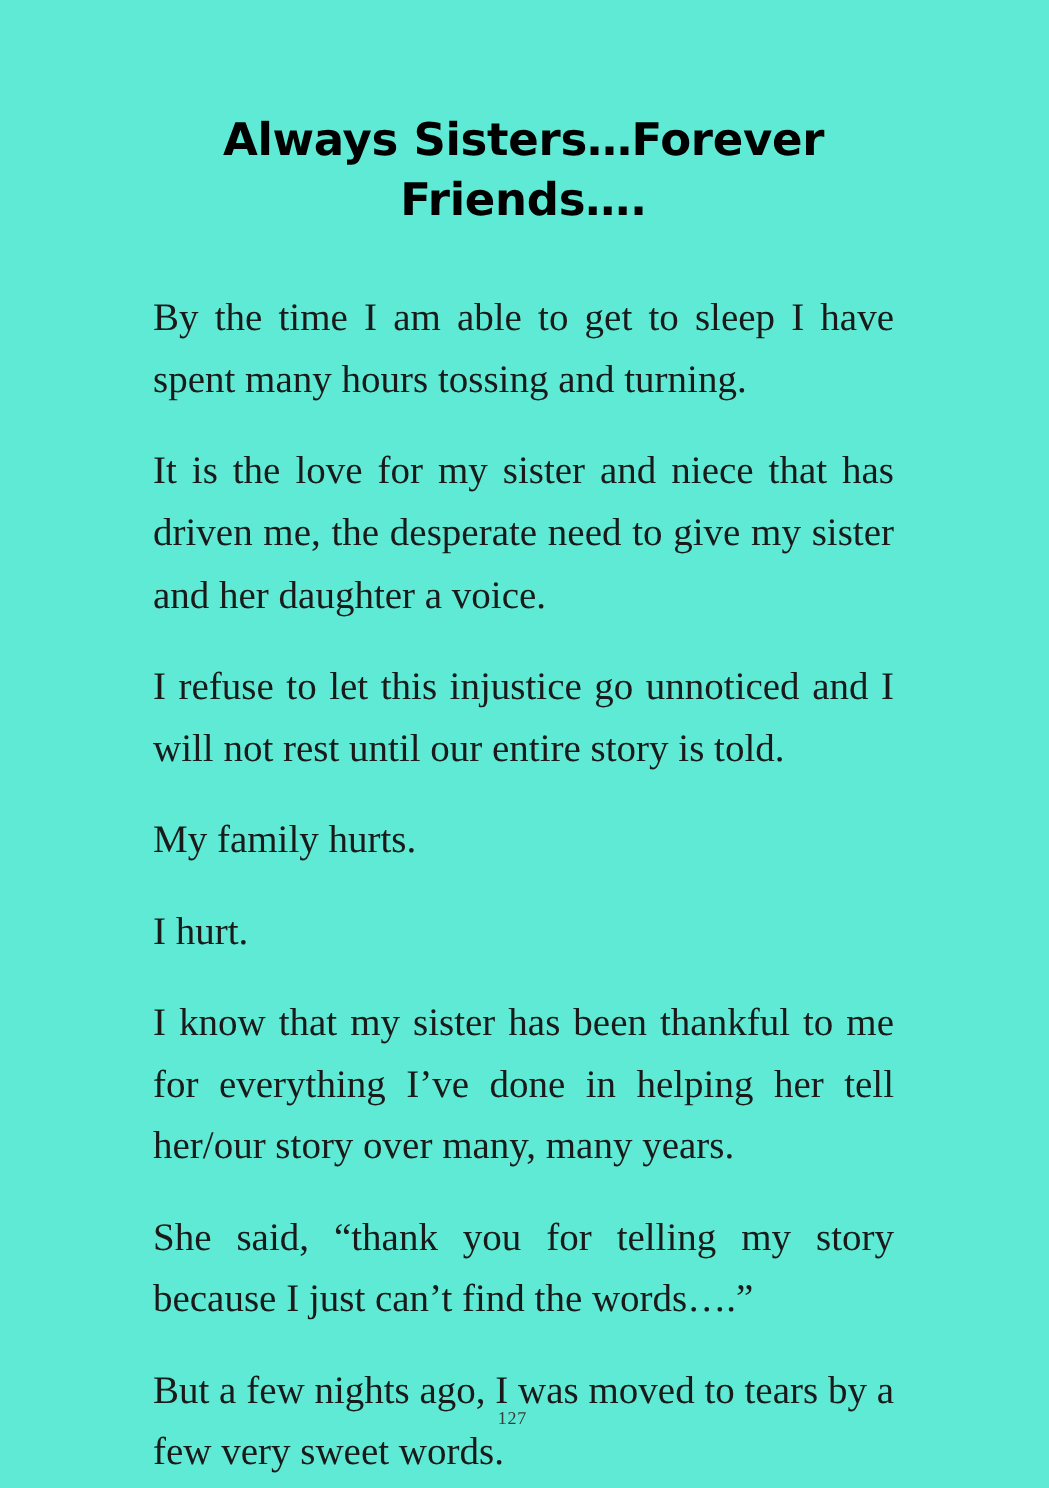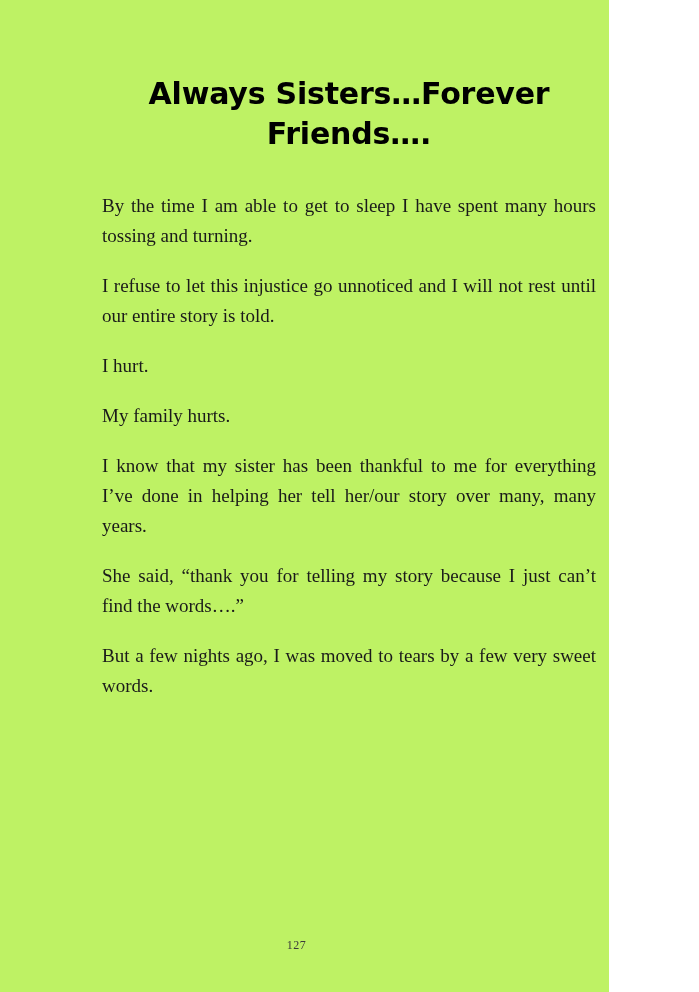--- a/index.html
+++ b/index.html
@@ -9,45 +9,45 @@
   }
   body {
     width: 699px;
     height: 992px;
     font-family: "Liberation Serif", serif;
     color: #1a1a1a;
     position: relative;
     overflow: hidden;
   }
   .page {
-    width: 609px;
+    width: 699px;
     height: 992px;
     box-sizing: border-box;
     position: relative;
-    background: #bef264;
+    background: #5eead4;
   }
   .content {
     position: absolute;
     left: 102px;
     top: 74px;
     width: 494px;
   }
   .chapter-title {
     font-family: "DejaVu Sans", sans-serif;
     font-weight: bold;
     font-size: 30px;
     line-height: 1.32;
     text-align: center;
     color: #000000;
     margin: 0 0 38px 0;
     letter-spacing: -0.2px;
   }
   .para {
     font-family: "Liberation Serif", serif;
-    font-size: 19px;
+    font-size: 26px;
     line-height: 1.58;
     text-align: justify;
     text-justify: inter-word;
     margin: 0 0 20px 0;
     color: #1a1a1a;
   }
   .para:last-child {
     margin-bottom: 0;
   }
   .para.short {
@@ -66,22 +66,23 @@
   }
 </style>
 </head>
 <body>
 
 <div class="page">
   <div class="content">
     <h1 class="chapter-title">Always Sisters…Forever Friends….</h1>
 
     <p class="para">By the time I am able to get to sleep I have spent many hours tossing and turning.</p>
+    <p class="para">It is the love for my sister and niece that has driven me, the desperate need to give my sister and her daughter a voice.</p>
     <p class="para">I refuse to let this injustice go unnoticed and I will not rest until our entire story is told.</p>
+    <p class="para short">My family hurts.</p>
     <p class="para short">I hurt.</p>
-    <p class="para short">My family hurts.</p>
     <p class="para">I know that my sister has been thankful to me for everything I’ve done in helping her tell her/our story over many, many years.</p>
     <p class="para">She said, “thank you for telling my story because I just can’t find the words….”</p>
     <p class="para">But a few nights ago, I was moved to tears by a few very sweet words.</p>
   </div>
 
   <div class="folio">127</div>
 </div>
 
 </body></html>

